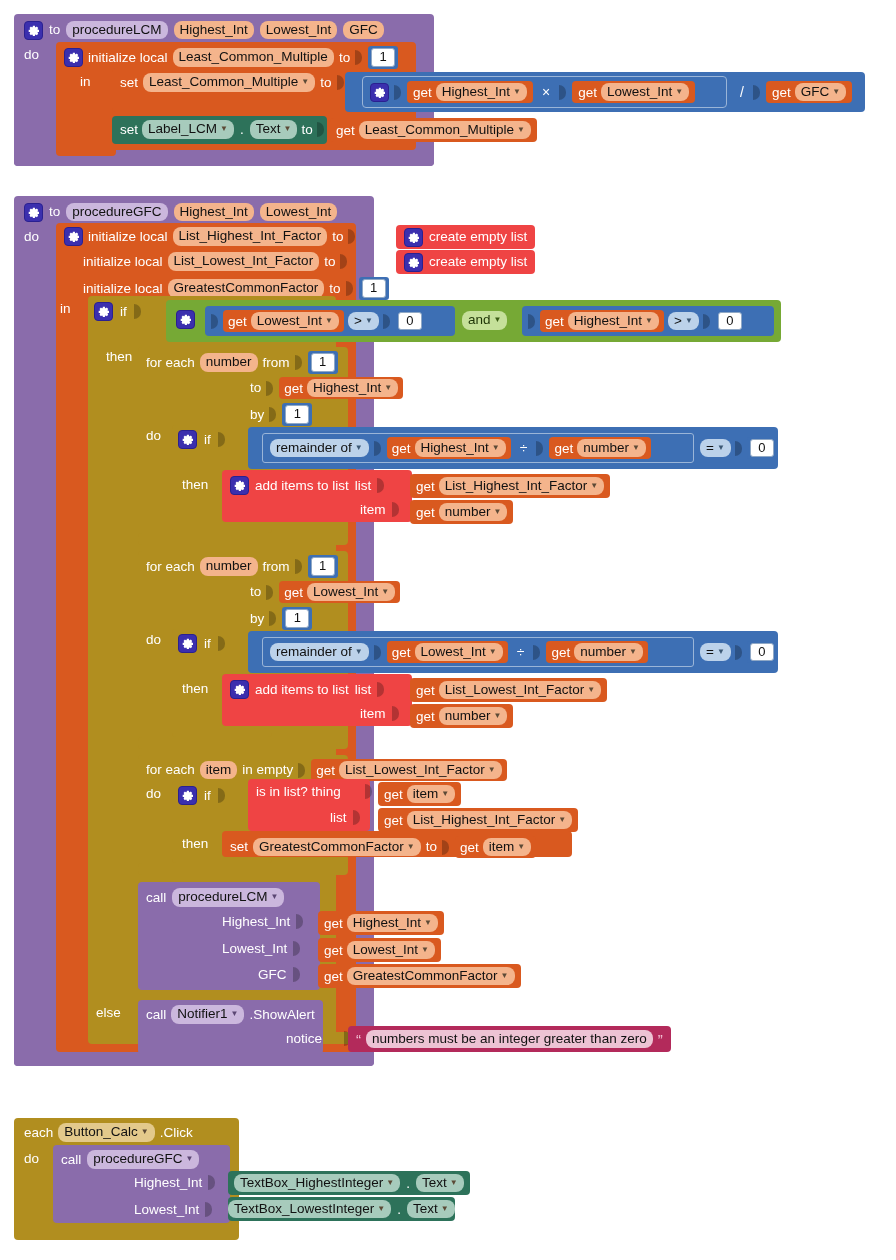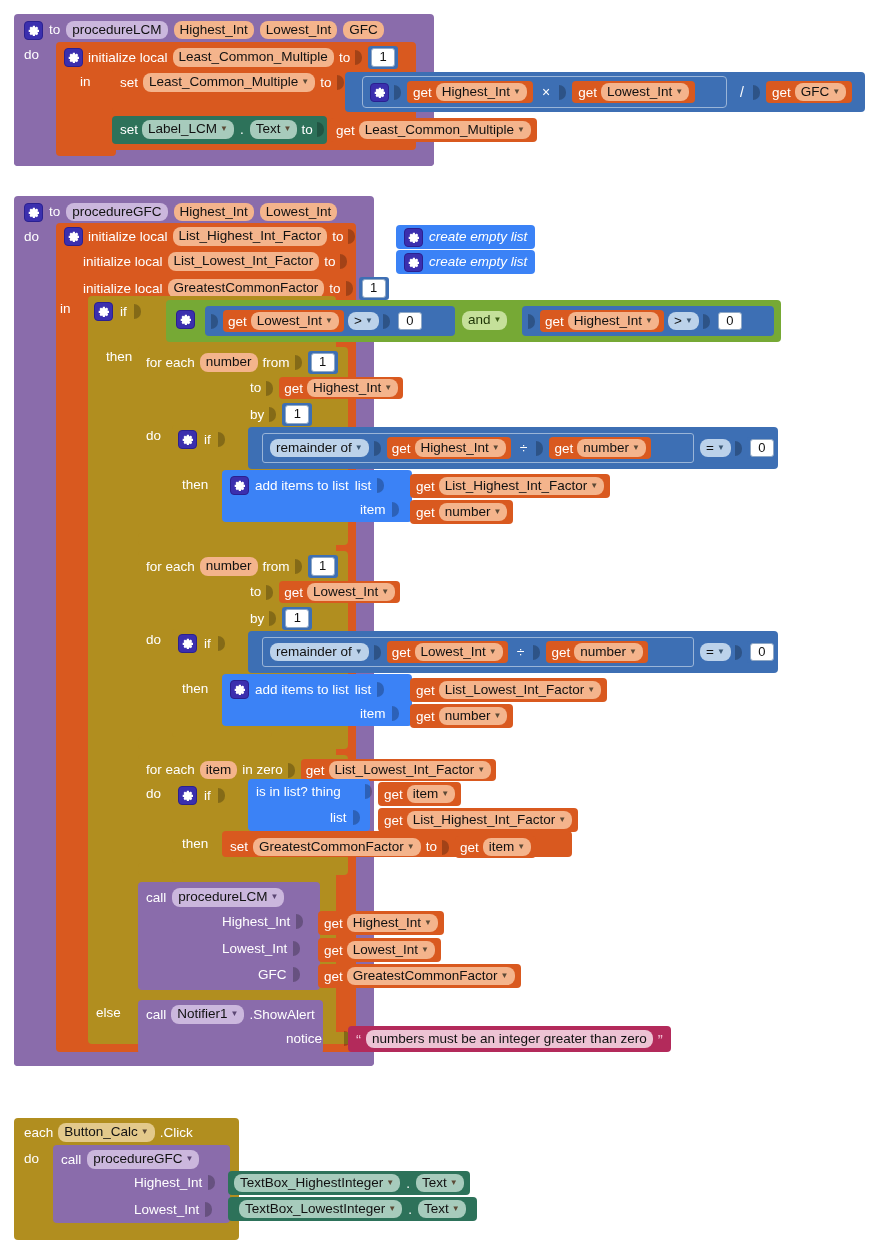--- a/index.html
+++ b/index.html
@@ -19,21 +19,21 @@
   .blk{position:absolute;box-sizing:border-box;border-radius:4px;}
   .row{display:flex;align-items:center;}
   .lbl{white-space:nowrap;line-height:1;}
 
   
   .c-proc   {background:#8a6cab;}
   .c-ctrl   {background:#b18e1f;}
   .c-var    {background:#d9591f;}
   .c-math   {background:#3d6fb4;}          
   .c-logic  {background:#76a935;}          
-  .c-list   {background:#3b82f6;font-style:italic;}          
+  .c-list   {background:#ef4444;}          
   .c-text   {background:#b32a5b;}          
   .c-comp   {background:#2d725a;}
 
   
   .fld{
     display:inline-flex;align-items:center;gap:3px;
     border-radius:8px;padding:1px 6px;line-height:1.25;
     color:#111;white-space:nowrap;
   }
   .fld.orange{background:#f4b48c;}
@@ -569,21 +569,21 @@
   </div>
 
   <div class="blk c-ctrl" style="left:138px;top:755px;width:210px;height:116px;"></div>
   <div class="blk c-ctrl" style="left:138px;top:863px;width:210px;height:12px;"></div>
 
   <div class="blk row" style="left:146px;top:759px;gap:5px;">
     <span class="clabel lbl">for each</span>
     <span class="fld orange">
         <span>item</span>
       </span>
-    <span class="clabel lbl">in zero</span>
+    <span class="clabel lbl">in empty</span>
     <span class="socket"></span>
     <span class="blk c-var row" style="position:relative;height:22px;padding:0 5px;gap:4px;">
       <span class="clabel">get</span>
       <span class="fld orange">
           <span>List_Lowest_Int_Factor</span>
           <span class="caret">▼</span>
         </span>
     </span>
   </div>
 
@@ -745,21 +745,21 @@
     <span class="fld green">
         <span>Text</span>
         <span class="caret">▼</span>
       </span>
   </div>
 
   <div class="blk row" style="left:134px;top:1202px;gap:6px;">
     <span class="clabel lbl">Lowest_Int</span>
     <span class="socket"></span>
   </div>
-  <div class="blk c-comp row" style="left:228px;top:1197px;height:24px;padding:0 11px;gap:4px;">
+  <div class="blk c-comp row" style="left:228px;top:1197px;height:24px;padding:0 0;gap:4px;">
     <span class="fld green">
         <span>TextBox_LowestInteger</span>
         <span class="caret">▼</span>
       </span>
     <span class="dot">.</span>
     <span class="fld green">
         <span>Text</span>
         <span class="caret">▼</span>
       </span>
   </div>

